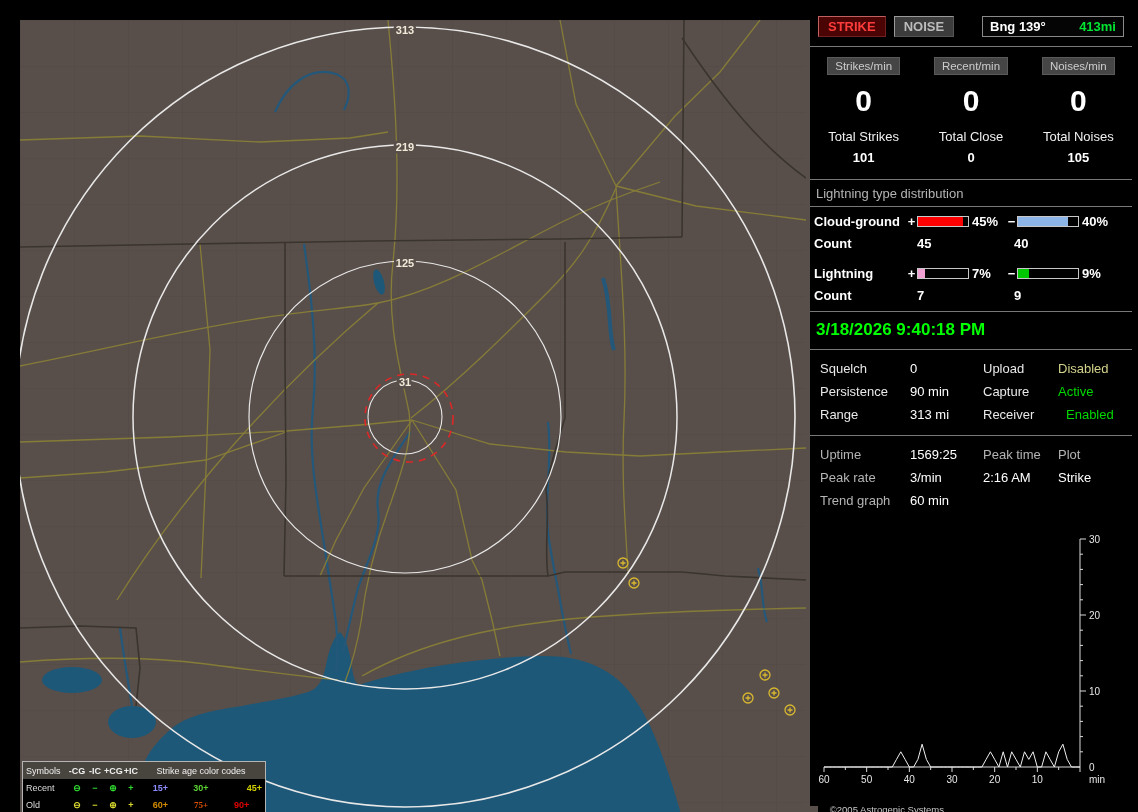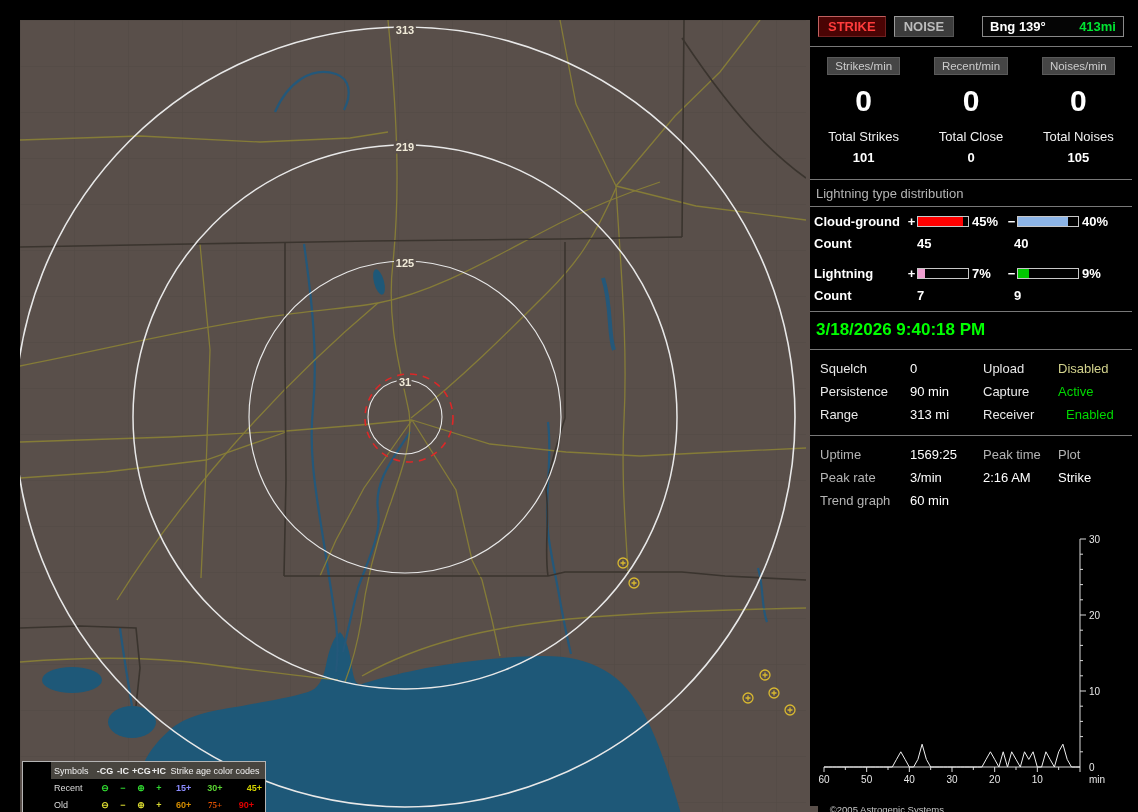--- a/index.html
+++ b/index.html
@@ -5,21 +5,21 @@
   html,body{margin:0;padding:0;background:#000;}
   .app{position:relative;width:1138px;height:812px;background:#000;overflow:hidden;
        font-family:"Liberation Sans",sans-serif;color:#fff;}
   
   .map{position:absolute;left:20px;top:20px;width:934px;height:798px;background:#594f4a;overflow:hidden;}
   .map svg.basemap{display:block;}
   .map-credit{position:absolute;right:0;bottom:0;background:#000;color:#c8c8c8;
               font-size:9.5px;padding:2px 10px 3px 12px;}
   .map-legend{position:absolute;left:2px;bottom:4px;width:242px;background:#000;
               border:1px solid #b4b4b4;font-size:9px;color:#dcdcdc;}
-  .lg-row{display:flex;align-items:center;padding:2px 3px;height:13px;margin-left:28px;}
+  .lg-row{display:flex;align-items:center;padding:2px 3px;height:13px;}
   .lg-head{background:#48453f;color:#f0f0f0;}
   .lg-c1{width:42px;}
   .lg-sym{width:18px;text-align:center;font-weight:bold;}
   .lg-age{flex:1;display:flex;}
   .lg-age span{flex:1;text-align:center;font-weight:bold;}
   .lg-age-t{flex:1;text-align:center;}
   
   .sidebar{position:absolute;left:810px;top:8px;width:322px;height:798px;background:#000;overflow:hidden;}
   .sidebar hr{border:0;border-top:1px solid #787878;margin:0;}
   .toolbar{display:flex;align-items:center;padding:8px 8px 9px 8px;}

